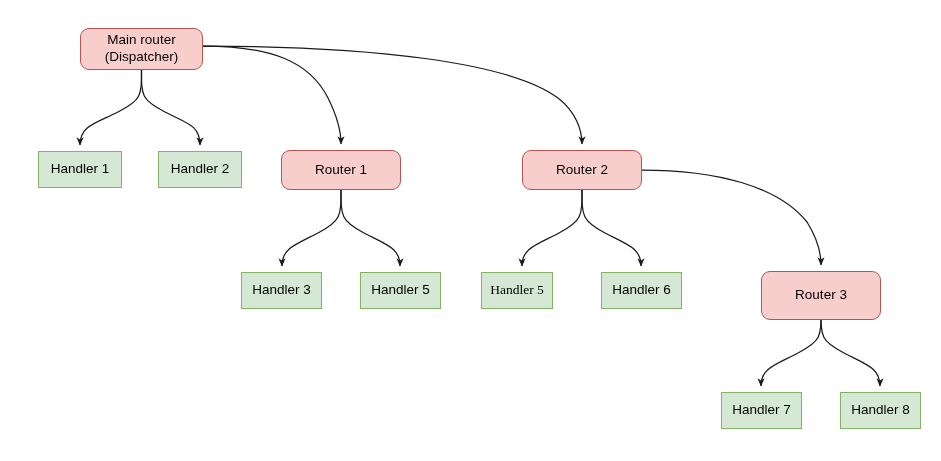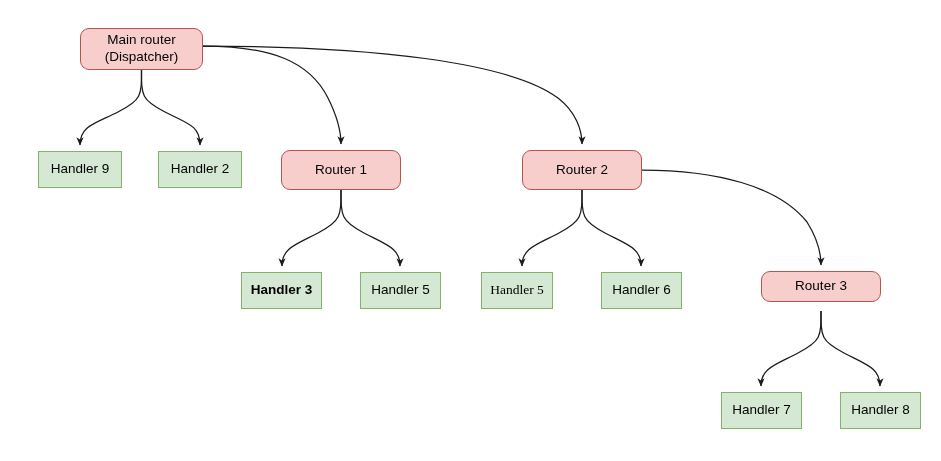--- a/index.html
+++ b/index.html
@@ -70,26 +70,26 @@
         <path d="M 572 190 C 572 216 572 221 595 233 C 618 245 631 248 631 266" fill="none" stroke="#1a1a1a" stroke-width="1.25" marker-end="url(#arrowhead)"></path>
         <path d="M 632 170 C 706 170 768 186 797 222 C 807 238 811 252 811 265" fill="none" stroke="#1a1a1a" stroke-width="1.25" marker-end="url(#arrowhead)"></path>
         <path d="M 811 311 C 811 337 811 341 788 353 C 765 365 751 368 751 386" fill="none" stroke="#1a1a1a" stroke-width="1.25" marker-end="url(#arrowhead)"></path>
         <path d="M 811 311 C 811 337 811 341 834 353 C 857 365 870 368 870 386" fill="none" stroke="#1a1a1a" stroke-width="1.25" marker-end="url(#arrowhead)"></path>
       </g>
   </svg>
 
   <div id="nodes">
       <div class="node router" style="left: 70px; top: 28px; width: 123px; height: 42px;">Main router
 (Dispatcher)</div>
-      <div class="node handler" style="left: 28px; top: 151px; width: 84px; height: 37px;">Handler 9</div>
+      <div class="node handler" style="left: 28px; top: 151px; width: 84px; height: 37px;">Handler 1</div>
       <div class="node handler" style="left: 148px; top: 151px; width: 84px; height: 37px;">Handler 2</div>
       <div class="node router" style="left: 271px; top: 150px; width: 120px; height: 40px;">Router 1</div>
       <div class="node router" style="left: 512px; top: 150px; width: 120px; height: 40px;">Router 2</div>
-      <div class="node handler" style="left: 231px; top: 272px; width: 81px; height: 37px; font-weight: bold;">Handler 3</div>
+      <div class="node handler" style="left: 231px; top: 272px; width: 81px; height: 37px;">Handler 3</div>
       <div class="node handler" style="left: 350px; top: 272px; width: 81px; height: 37px;">Handler 5</div>
       <div class="node handler" style="left: 471px; top: 272px; width: 72px; height: 37px; font-family: Liberation Serif, serif;">Handler 5</div>
       <div class="node handler" style="left: 591px; top: 272px; width: 81px; height: 37px;">Handler 6</div>
-      <div class="node router" style="left: 751px; top: 271px; width: 120px; height: 31px;">Router 3</div>
+      <div class="node router" style="left: 751px; top: 271px; width: 120px; height: 49px;">Router 3</div>
       <div class="node handler" style="left: 711px; top: 392px; width: 81px; height: 37px;">Handler 7</div>
       <div class="node handler" style="left: 830px; top: 392px; width: 81px; height: 37px;">Handler 8</div>
     </div>
 
 </div>
 
 </body></html>

